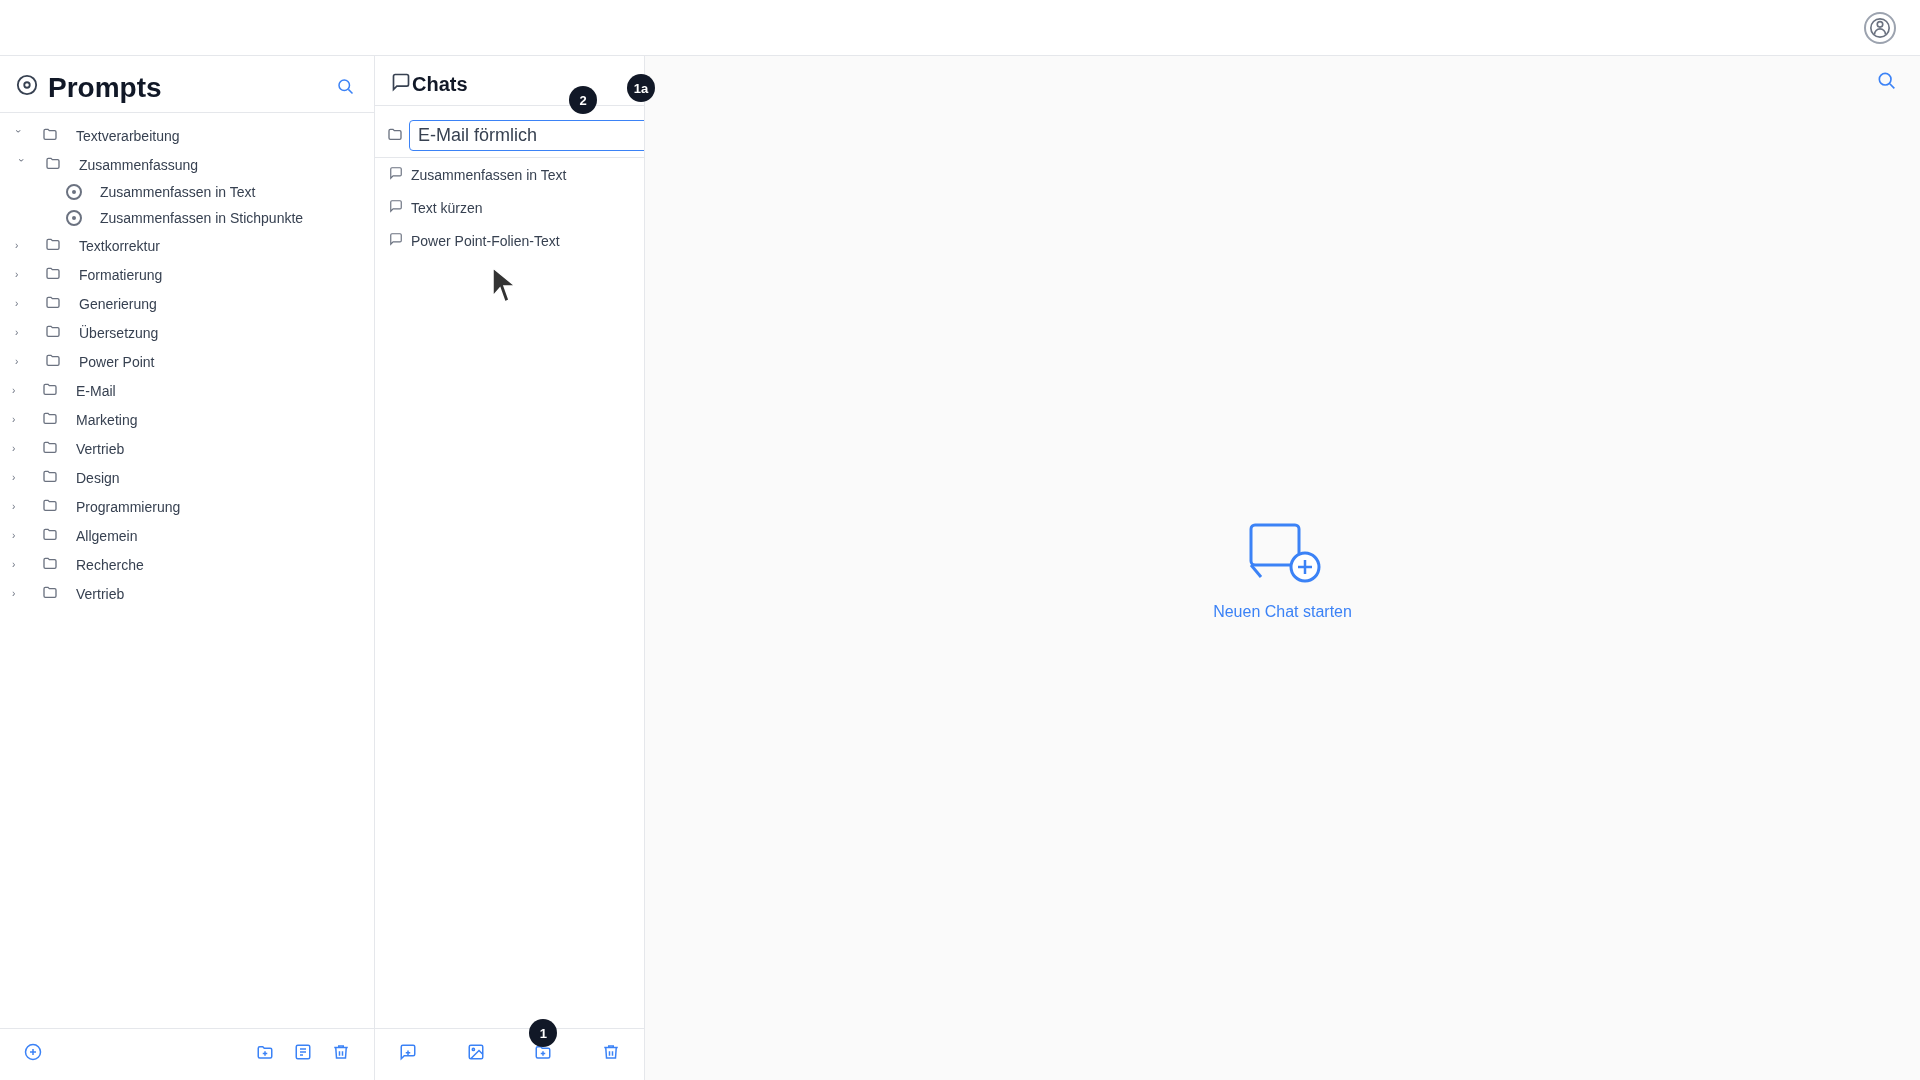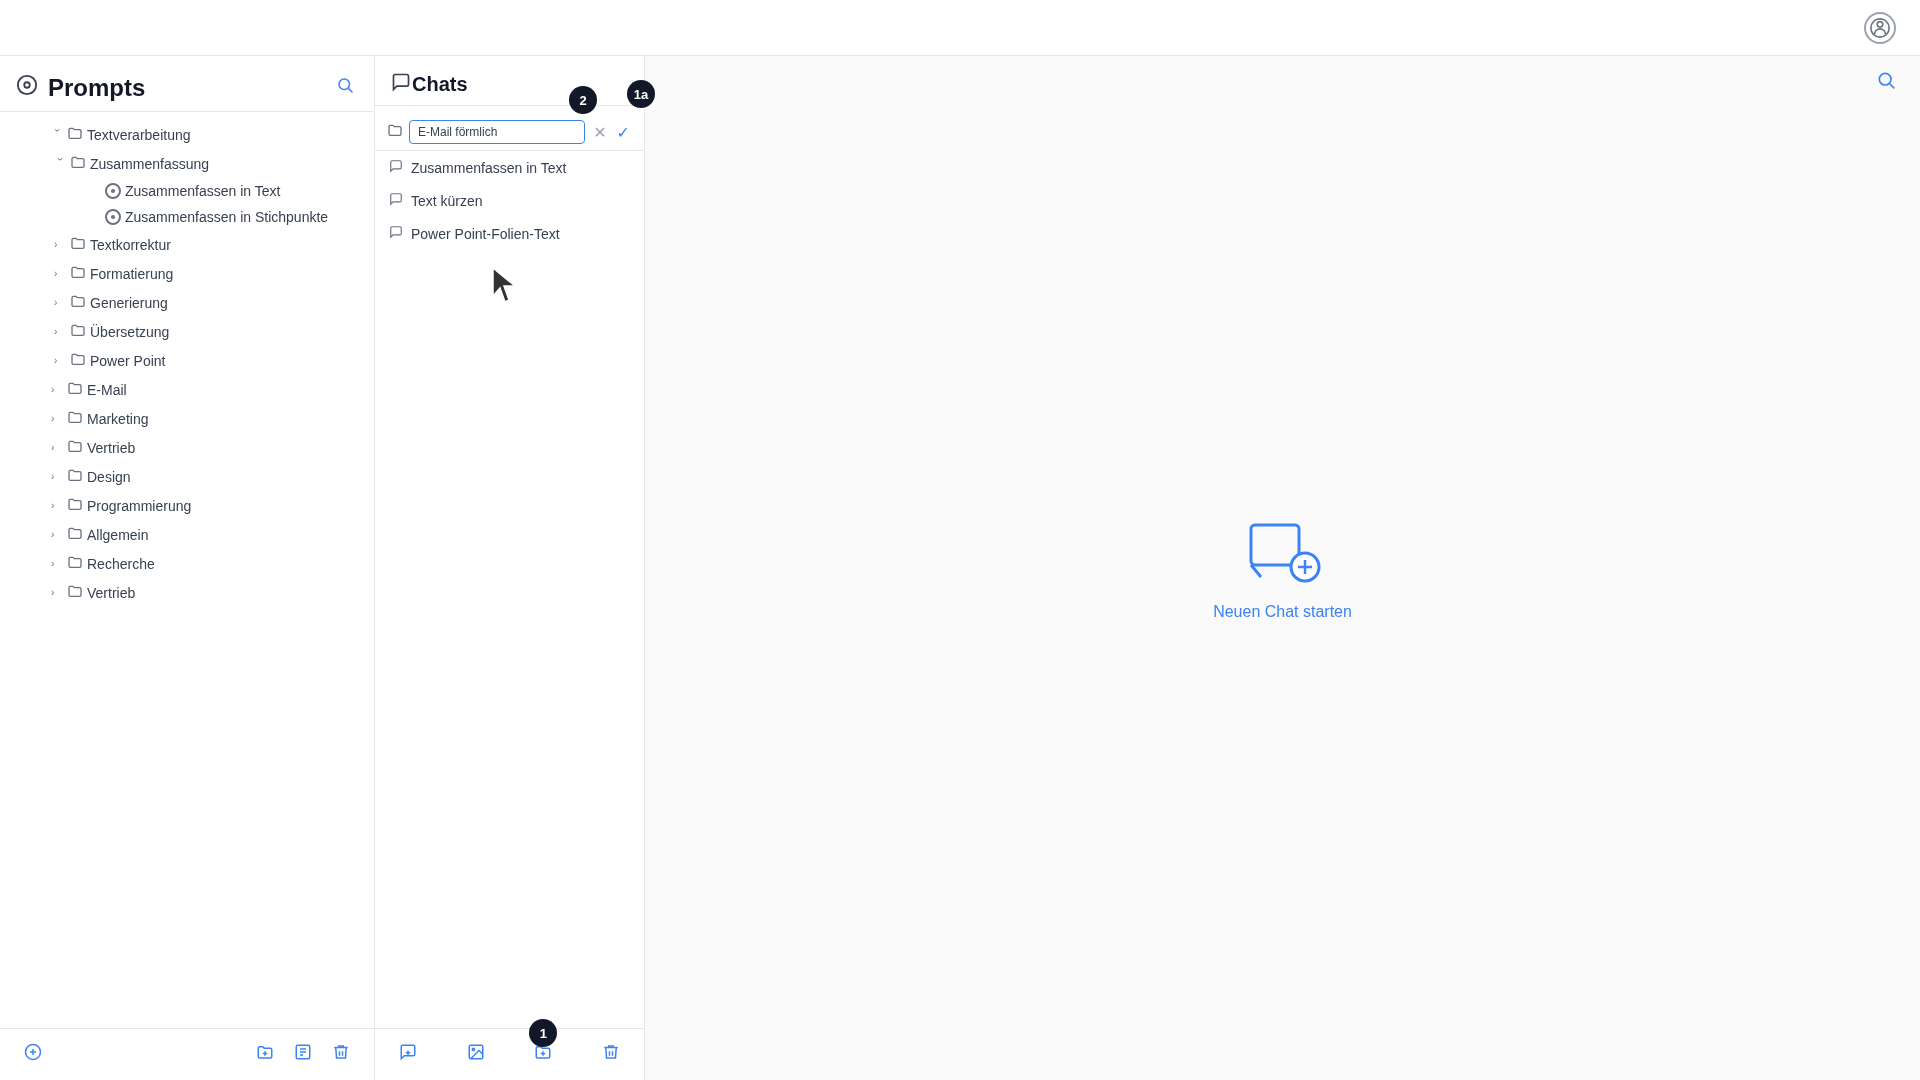--- a/index.html
+++ b/index.html
@@ -57,21 +57,21 @@
       align-items: center;
       justify-content: space-between;
       padding: 16px 16px 8px 16px;
       border-bottom: 1px solid #e5e7eb;
     }
 
     .prompts-title {
       display: flex;
       align-items: center;
       gap: 10px;
-      font-size: 24px;
+      font-size: 28px;
       font-weight: 700;
       color: #111827;
     }
 
     .prompts-title-icon {
       color: #374151;
       font-size: 22px;
     }
 
     .prompts-search-btn {
@@ -85,27 +85,26 @@
 
     .prompts-tree {
       flex: 1;
       overflow-y: auto;
       padding: 8px 0;
     }
 
     .tree-item {
       display: flex;
       align-items: center;
-      gap: 4px;
+      gap: 18px;
       padding: 5px 12px;
       cursor: pointer;
       font-size: 14px;
       color: #374151;
       white-space: nowrap;
-      margin-left: 39px;
     }
 
     .tree-item.level-0 { padding-left: 12px; }
     .tree-item.level-1 { padding-left: 15px; }
     .tree-item.level-3 { padding-left: 66px; }
 
     .chevron {
       font-size: 10px;
       color: #6b7280;
       width: 12px;
@@ -199,21 +198,21 @@
       gap: 6px;
       padding: 6px 12px;
       border-bottom: 1px solid #e5e7eb;
     }
 
     .new-folder-input {
       flex: 1;
       border: 1px solid #3b82f6;
       border-radius: 4px;
       padding: 4px 8px;
-      font-size: 12px;
+      font-size: 18px;
       color: #374151;
       outline: none;
     }
 
     .new-folder-cancel {
       background: none;
       border: none;
       cursor: pointer;
       color: #9ca3af;
       font-size: 16px;
@@ -649,19 +648,19 @@
 
 <div class="right-search">
   <svg width="20" height="20" viewBox="0 0 24 24" fill="none" stroke="#3b82f6" stroke-width="2">
     <circle cx="11" cy="11" r="7"></circle>
     <line x1="16.5" y1="16.5" x2="22" y2="22"></line>
   </svg>
 </div>
 
 <div class="badge" style="position:absolute; top:86px; left:569px;">2</div>
 
-<div class="badge" style="position:absolute; top:80px; left:627px;">1a</div>
+<div class="badge" style="position:absolute; top:74px; left:627px;">1a</div>
 
 <div style="position:absolute; bottom:770px; left:489px; z-index:50; pointer-events:none;">
   <svg width="32" height="40" viewBox="0 0 32 40">
     <path d="M4 2 L4 30 L11 22 L16 36 L20 34 L15 20 L26 20 Z" fill="#333" stroke="white" stroke-width="1.5"></path>
   </svg>
 </div>
 
 </body></html>

